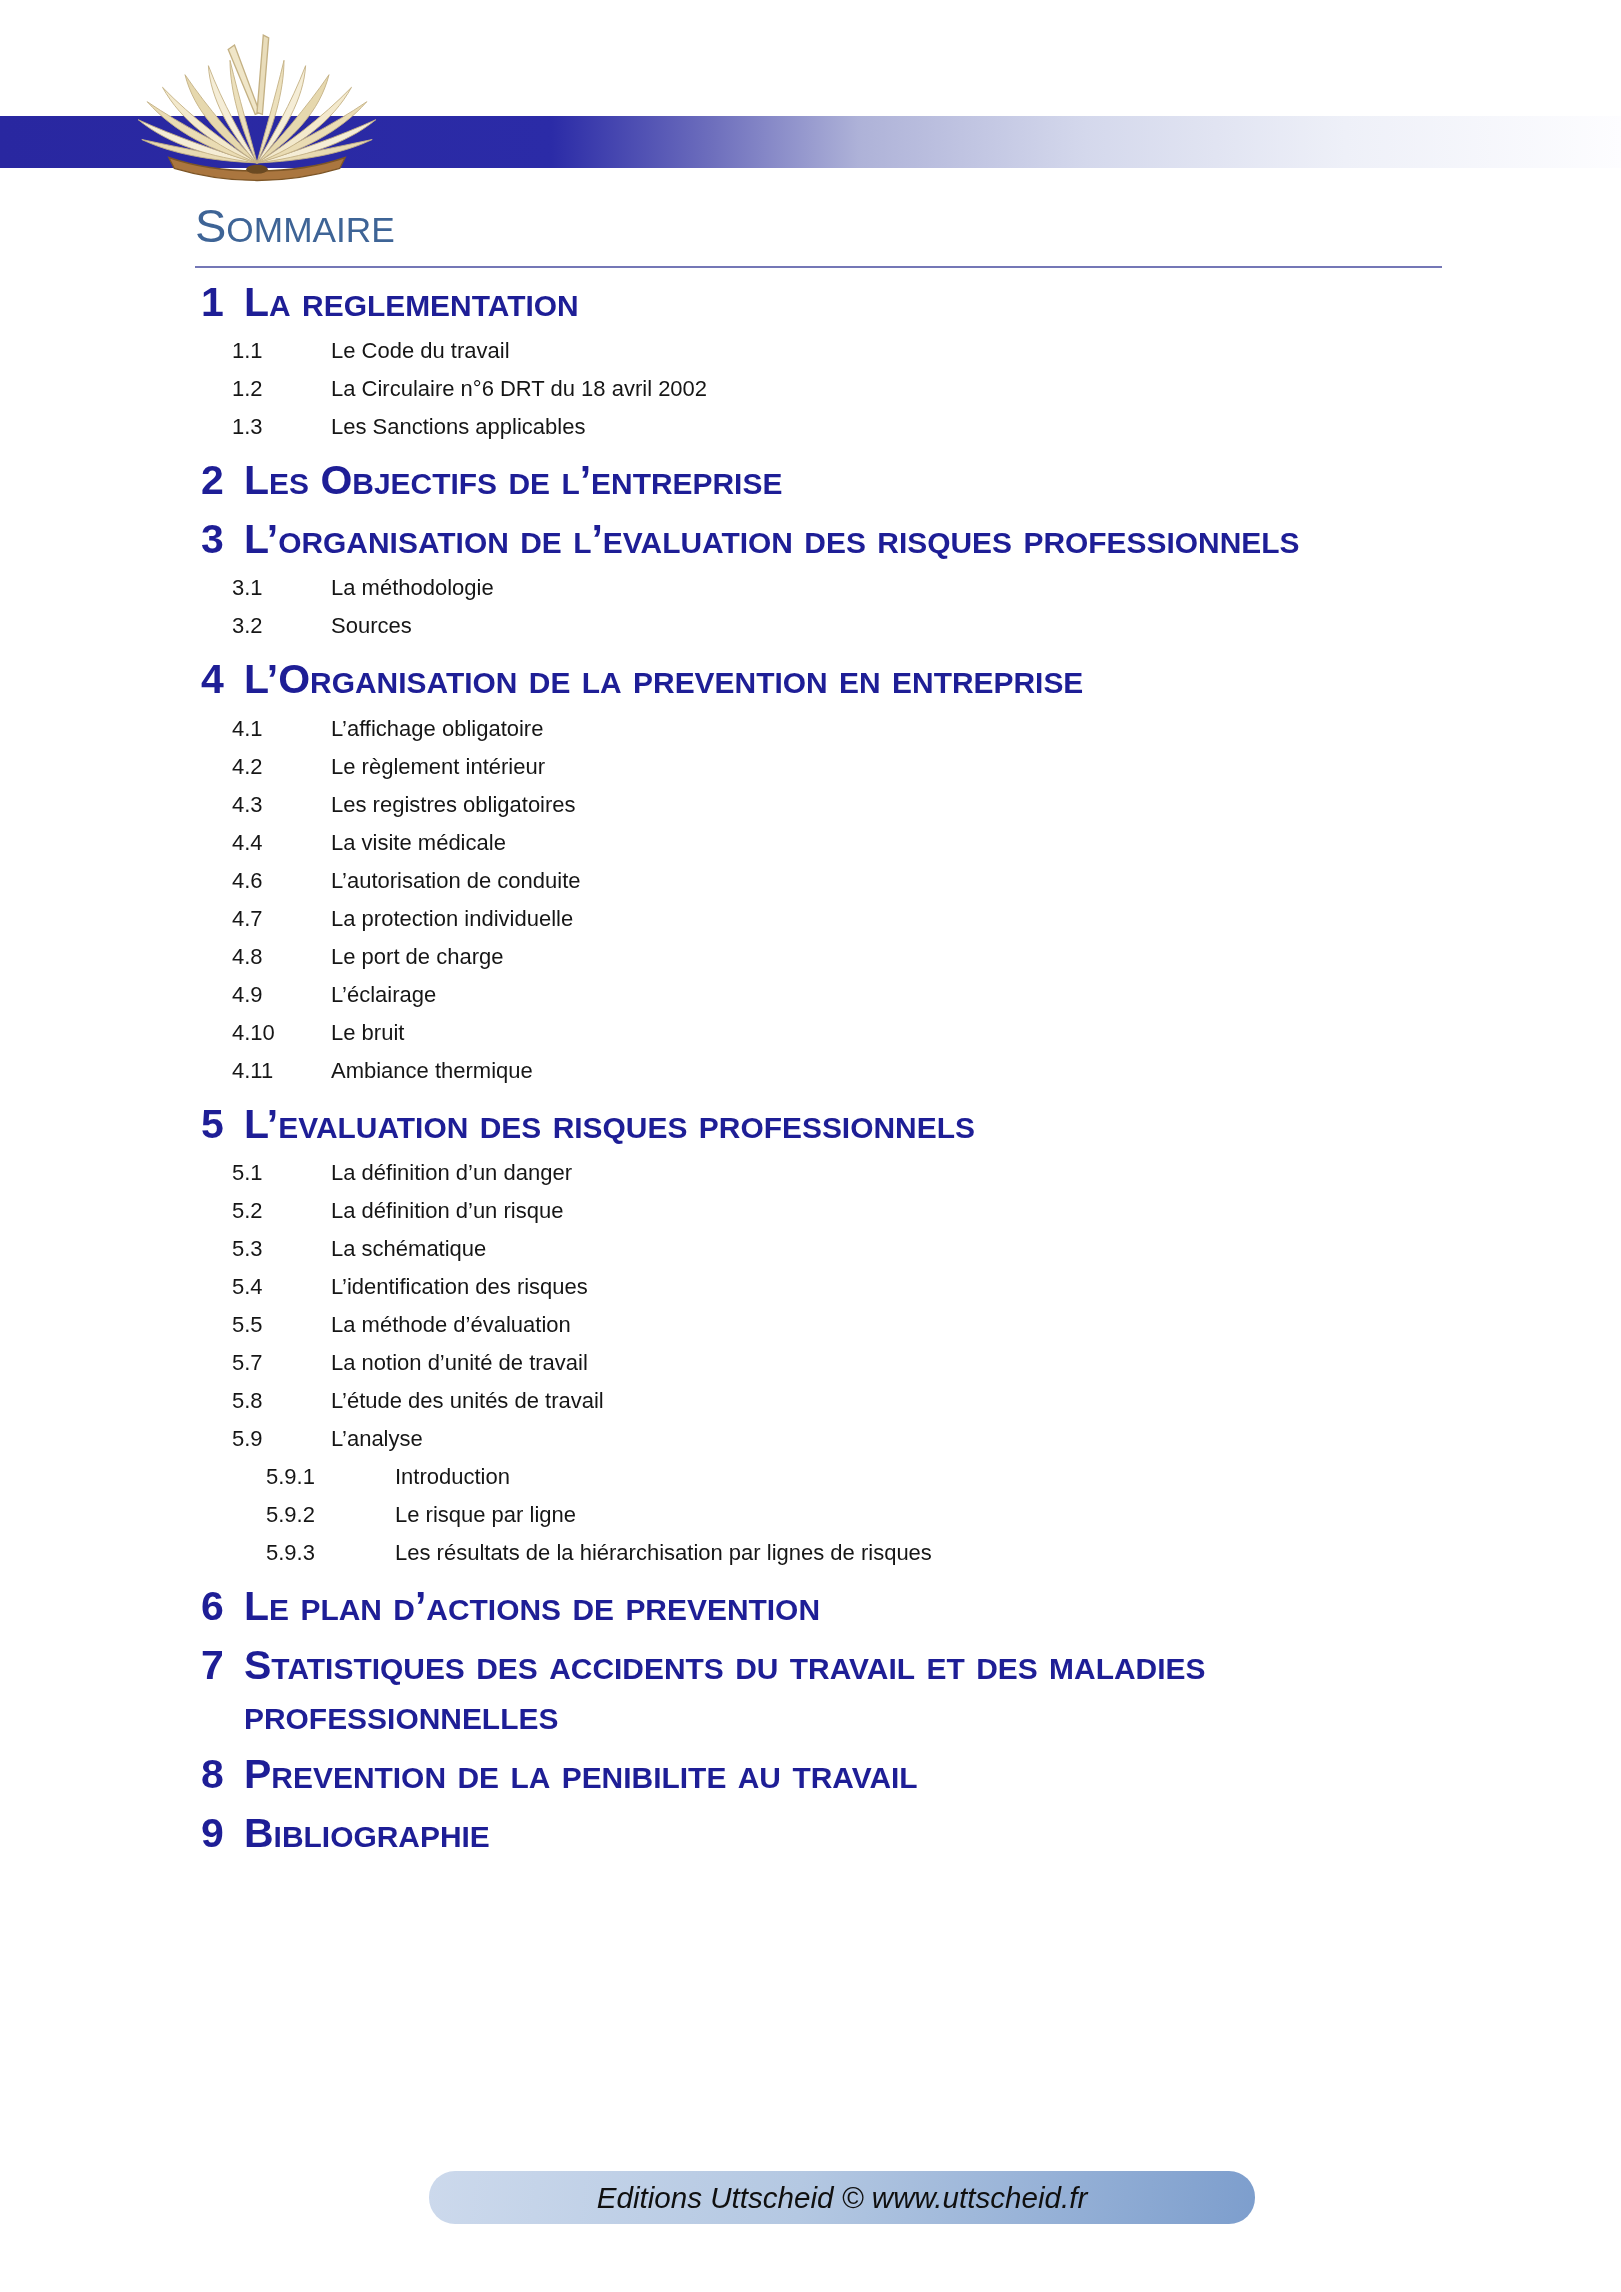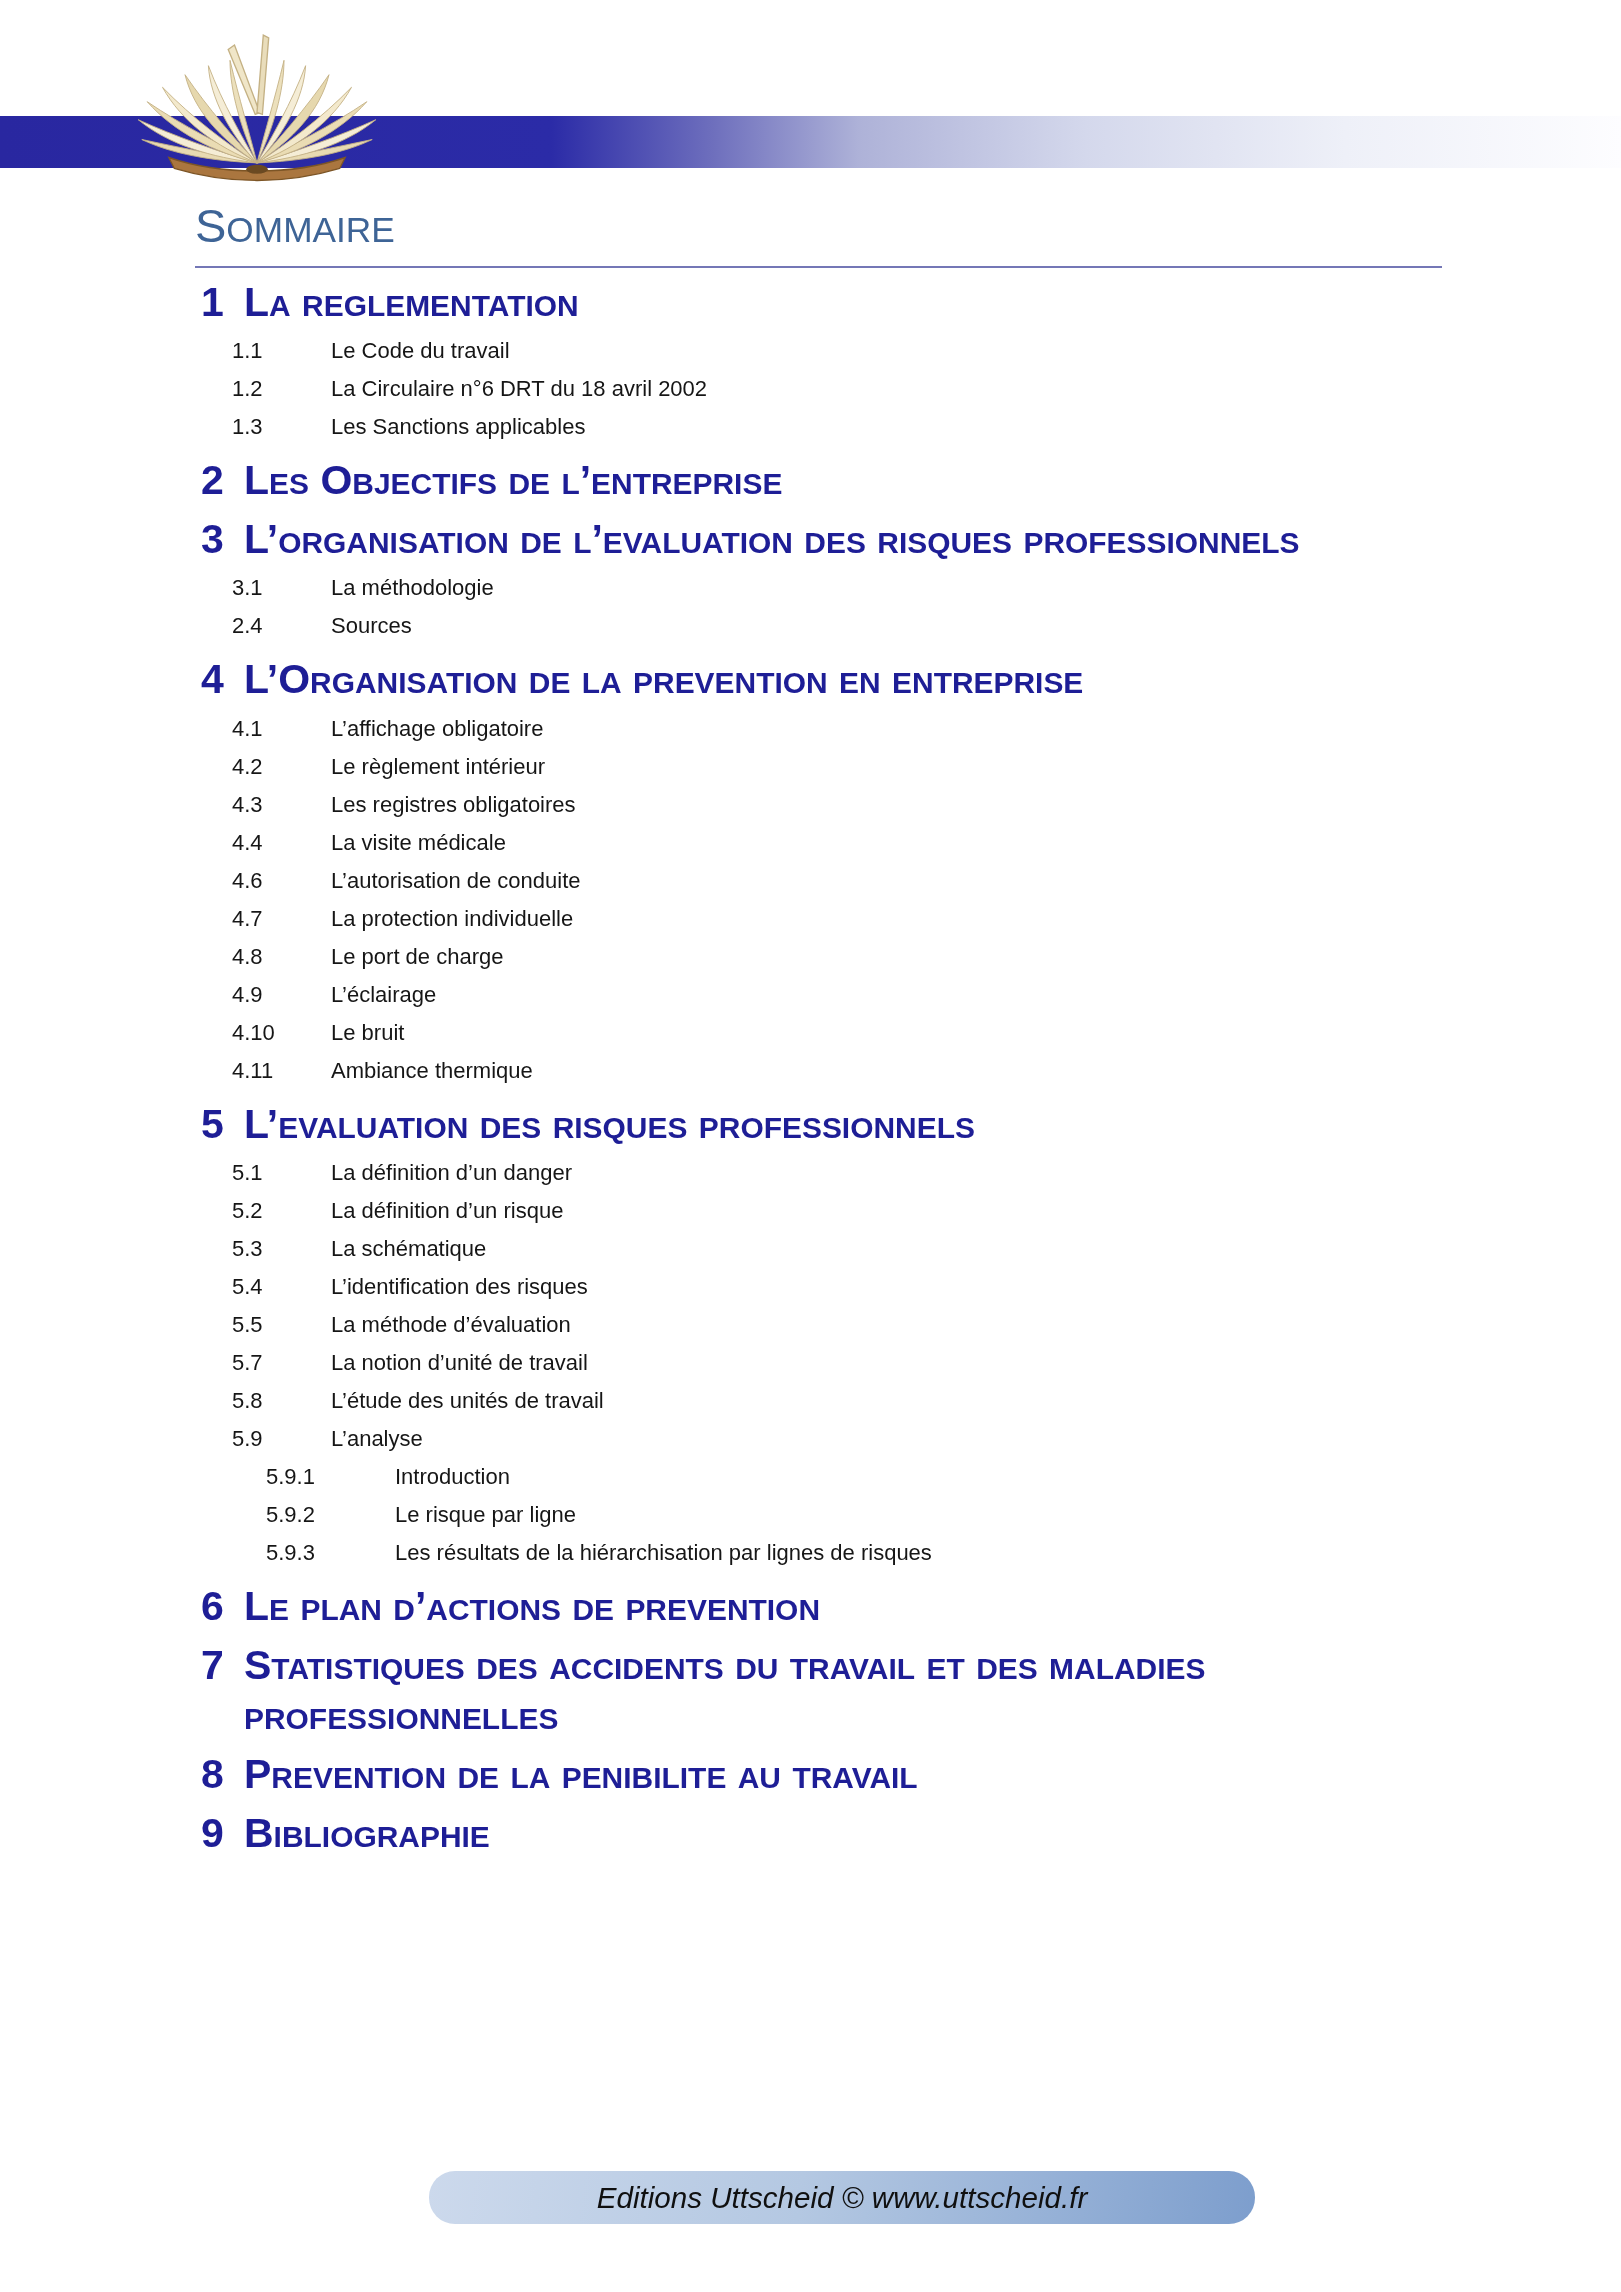--- a/index.html
+++ b/index.html
@@ -163,21 +163,21 @@
       <span class="hnum">3</span>
       <span class="htitle smallcaps">L’<span class="sc">O</span><span class="sc">R</span><span class="sc">G</span><span class="sc">A</span><span class="sc">N</span><span class="sc">I</span><span class="sc">S</span><span class="sc">A</span><span class="sc">T</span><span class="sc">I</span><span class="sc">O</span><span class="sc">N</span> <span class="sc">D</span><span class="sc">E</span> <span class="sc">L</span>’<span class="sc">E</span><span class="sc">V</span><span class="sc">A</span><span class="sc">L</span><span class="sc">U</span><span class="sc">A</span><span class="sc">T</span><span class="sc">I</span><span class="sc">O</span><span class="sc">N</span> <span class="sc">D</span><span class="sc">E</span><span class="sc">S</span> <span class="sc">R</span><span class="sc">I</span><span class="sc">S</span><span class="sc">Q</span><span class="sc">U</span><span class="sc">E</span><span class="sc">S</span> <span class="sc">P</span><span class="sc">R</span><span class="sc">O</span><span class="sc">F</span><span class="sc">E</span><span class="sc">S</span><span class="sc">S</span><span class="sc">I</span><span class="sc">O</span><span class="sc">N</span><span class="sc">N</span><span class="sc">E</span><span class="sc">L</span><span class="sc">S</span></span>
     </div>
     <div class="toc-items">
   <div class="toc-item lvl2">
     <span class="inum">3.1</span>
     <span class="ilabel">La méthodologie</span>
   </div>
 
   <div class="toc-item lvl2">
-    <span class="inum">2.4</span>
+    <span class="inum">3.2</span>
     <span class="ilabel">Sources</span>
   </div>
 </div>
   </section>
 
   <section class="toc-section">
     <div class="toc-heading">
       <span class="hnum">4</span>
       <span class="htitle smallcaps">L’O<span class="sc">R</span><span class="sc">G</span><span class="sc">A</span><span class="sc">N</span><span class="sc">I</span><span class="sc">S</span><span class="sc">A</span><span class="sc">T</span><span class="sc">I</span><span class="sc">O</span><span class="sc">N</span> <span class="sc">D</span><span class="sc">E</span> <span class="sc">L</span><span class="sc">A</span> <span class="sc">P</span><span class="sc">R</span><span class="sc">E</span><span class="sc">V</span><span class="sc">E</span><span class="sc">N</span><span class="sc">T</span><span class="sc">I</span><span class="sc">O</span><span class="sc">N</span> <span class="sc">E</span><span class="sc">N</span> <span class="sc">E</span><span class="sc">N</span><span class="sc">T</span><span class="sc">R</span><span class="sc">E</span><span class="sc">P</span><span class="sc">R</span><span class="sc">I</span><span class="sc">S</span><span class="sc">E</span></span>
     </div>

